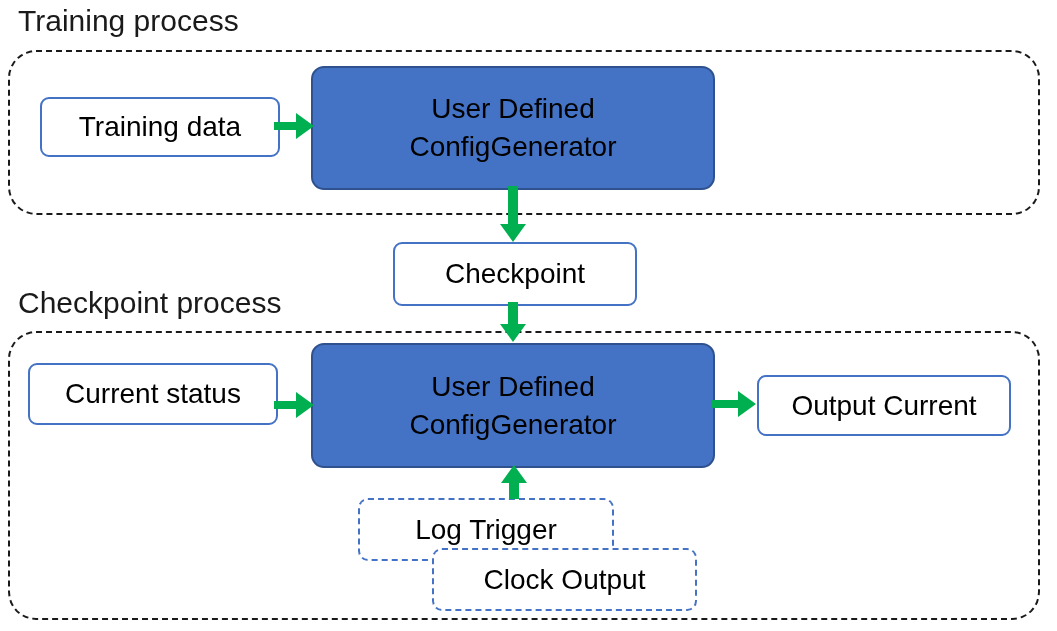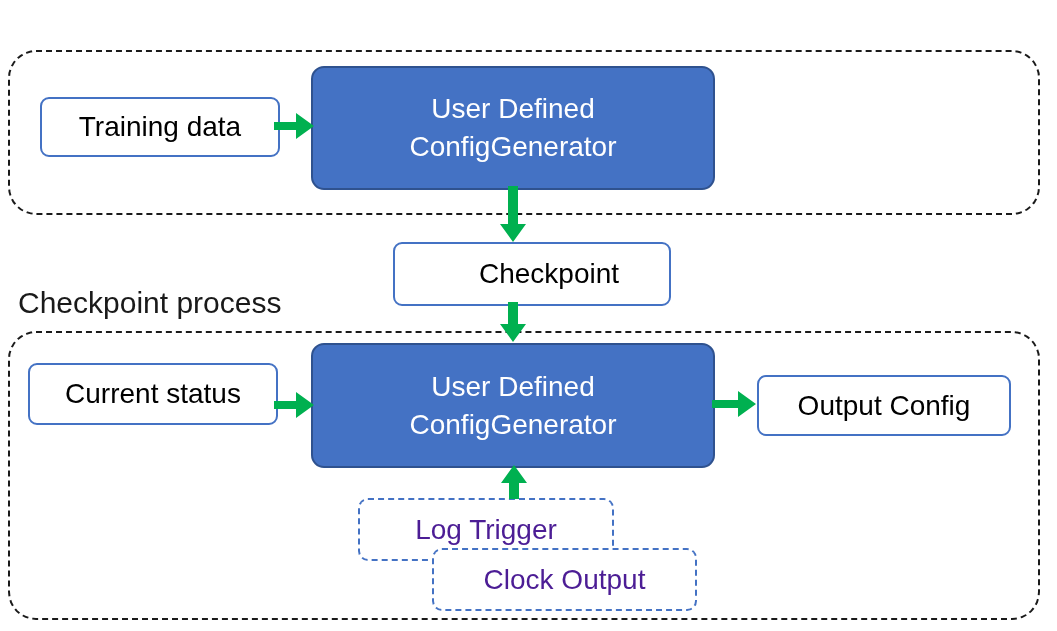--- a/index.html
+++ b/index.html
@@ -42,78 +42,79 @@
     position:absolute;
     background:#4472C4;
     border:2px solid #2F528F;
     border-radius:13px;
     display:flex;
     flex-direction:column;
     align-items:center;
     justify-content:center;
     font-size:28px;
     line-height:38px;
-    color:#ffffff;
+    color:#000000;
     text-align:center;
     z-index:2;
   }
   .trigger-box{
     position:absolute;
     background:#ffffff;
     border:2px dashed #4472C4;
     border-radius:10px;
     display:flex;
     align-items:center;
     justify-content:center;
     font-size:28px;
-    color:#4c1d95;
+    color:#000000;
     white-space:nowrap;
   }
   .arrow{
     position:absolute;
     z-index:4;
   }
   .arrow svg{display:block;}
 </style>
 </head>
 <body>
 
 <div id="canvas">
 
+  <div class="section-label" style="left:18px; top:4px;">Training process</div>
 
   <div class="section-label" style="left:18px; top:286px;">Checkpoint process</div>
 
   <div class="dashed-container" style="left:8px; top:50px; width:1028px; height:161px;"></div>
 
   <div class="dashed-container" style="left:8px; top:331px; width:1028px; height:285px;"></div>
 
   <div class="white-box" style="left:40px; top:97px; width:236px; height:56px;">
     <span>Training data</span>
   </div>
 
   <div class="blue-box" style="left:311px; top:66px; width:400px; height:120px;">
     <span>User Defined</span>
     <span>ConfigGenerator</span>
   </div>
 
-  <div class="white-box" style="left:393px; top:242px; width:240px; height:60px;padding-left:34px;">
+  <div class="white-box" style="left:393px; top:242px; width:240px; height:60px;">
     <span>Checkpoint</span>
   </div>
 
   <div class="white-box" style="left:28px; top:363px; width:246px; height:58px;">
     <span>Current status</span>
   </div>
 
   <div class="blue-box" style="left:311px; top:343px; width:400px; height:121px;">
     <span>User Defined</span>
     <span>ConfigGenerator</span>
   </div>
 
   <div class="white-box" style="left:757px; top:375px; width:250px; height:57px;">
-    <span>Output Config</span>
+    <span>Output Current</span>
   </div>
 
   <div class="trigger-box" style="left:358px; top:498px; width:252px; height:59px; z-index:2;">
     <span>Log Trigger</span>
   </div>
 
   <div class="trigger-box" style="left:432px; top:548px; width:261px; height:59px; z-index:3;">
     <span>Clock Output</span>
   </div>
 

